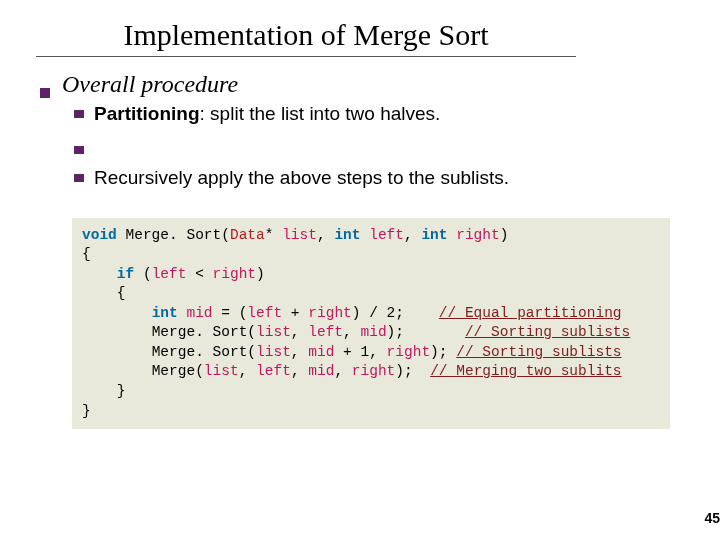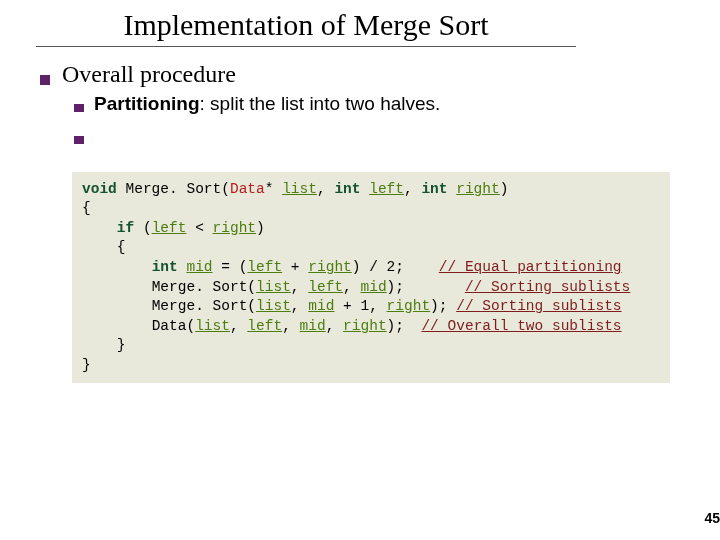--- a/index.html
+++ b/index.html
@@ -8,40 +8,41 @@
     width: 720px;
     height: 540px;
     background: #fff;
     font-family: "Times New Roman", Times, serif;
     color: #000;
   }
   .slide {
     width: 612px;
     height: 540px;
     box-sizing: border-box;
-    padding: 4px 36px 0 36px;
+    padding: 14px 36px 0 36px;
     position: relative;
   }
   .title {
     text-align: center;
     font-size: 30px;
     font-weight: 400;
     margin: 4px 0 4px 0;
   }
   .rule {
     border: none;
     border-top: 1px solid #555;
     margin: 0 0 14px 0;
   }
   .lvl1 {
     margin: 0 0 10px 4px;
   }
   .lvl1-row {
     display: flex;
-    align-items: center;
+    align-items: flex-end;
+    font-style: italic;
   }
   .sq {
     width: 10px;
     height: 10px;
     background: #5f2167;
     flex: 0 0 10px;
     margin-top: 10px;
     margin-right: 12px;
   }
   .sq.small {
@@ -51,21 +52,21 @@
     margin-right: 10px;
   }
   .lvl1-text {
     font-size: 24px;
   }
   .lvl2 {
     margin: 4px 0 0 34px;
   }
   .lvl2-row {
     display: flex;
-    align-items: center;
+    align-items: flex-start;
     margin-bottom: 12px;
   }
   .lvl2-text {
     font-size: 19px;
     font-family: Arial, Helvetica, sans-serif;
     line-height: 1.25;
   }
   .lvl2-text b {
     font-weight: bold;
   }
@@ -74,23 +75,23 @@
     width: 598px;
     background: #e8e8db;
     padding: 8px 10px 8px 10px;
     font-family: "Courier New", Courier, monospace;
     font-size: 14.5px;
     line-height: 1.35;
     color: #000;
     box-sizing: border-box;
     white-space: pre;
   }
-  .kw  { color: #14532d; font-weight: bold; }
+  .kw  { color: #0369a1; font-weight: bold; }
   .typ { color: #b91c1c; }
-  .var { color: #4d7c0f; text-decoration: underline; }
+  .var { color: #be185d; }
   .cmt { color: #7f1d1d; text-decoration: underline; }
   .pagenum {
     position: absolute;
     bottom: 14px;
     left: 0;
     width: 720px;
     text-align: right;
     font-family: Arial, Helvetica, sans-serif;
     font-size: 14px;
     font-weight: bold;
@@ -111,28 +112,32 @@
     </div>
 
     <div class="lvl2">
       <div class="lvl2-row">
         <div class="sq small"></div>
         <div class="lvl2-text"><b>Partitioning</b><span>: split the list into two halves.</span></div>
       </div>
       <div class="lvl2-row">
         <div class="sq small"></div>
       </div>
+      <div class="lvl2-row">
+        <div class="sq small"></div>
+        <div class="lvl2-text"><b></b><span>Recursively apply the above steps to the sublists.</span></div>
+      </div>
     </div>
   </div>
 
   <div class="codebox"><span class="kw">void</span><span> Merge. Sort(</span><span class="typ">Data</span><span>* </span><span class="var">list</span><span>, </span><span class="kw">int</span><span> </span><span class="var">left</span><span>, </span><span class="kw">int</span><span> </span><span class="var">right</span><span>)</span>
 <span>{</span>
 <span>    </span><span class="kw">if</span><span> (</span><span class="var">left</span><span> &lt; </span><span class="var">right</span><span>)</span>
 <span>    {</span>
 <span>        </span><span class="kw">int</span><span> </span><span class="var">mid</span><span> = (</span><span class="var">left</span><span> + </span><span class="var">right</span><span>) / 2;    </span><span class="cmt">// Equal partitioning</span>
 <span>        </span><span>Merge. Sort(</span><span class="var">list</span><span>, </span><span class="var">left</span><span>, </span><span class="var">mid</span><span>);       </span><span class="cmt">// Sorting sublists</span>
 <span>        </span><span>Merge. Sort(</span><span class="var">list</span><span>, </span><span class="var">mid</span><span> + 1, </span><span class="var">right</span><span>); </span><span class="cmt">// Sorting sublists</span>
-<span>        </span><span>Data(</span><span class="var">list</span><span>, </span><span class="var">left</span><span>, </span><span class="var">mid</span><span>, </span><span class="var">right</span><span>);  </span><span class="cmt">// Overall two sublists</span>
+<span>        </span><span>Merge(</span><span class="var">list</span><span>, </span><span class="var">left</span><span>, </span><span class="var">mid</span><span>, </span><span class="var">right</span><span>);  </span><span class="cmt">// Merging two sublits</span>
 <span>    }</span>
 <span>}</span></div>
 
   <div class="pagenum">45</div>
 </div>
 
 </body></html>

